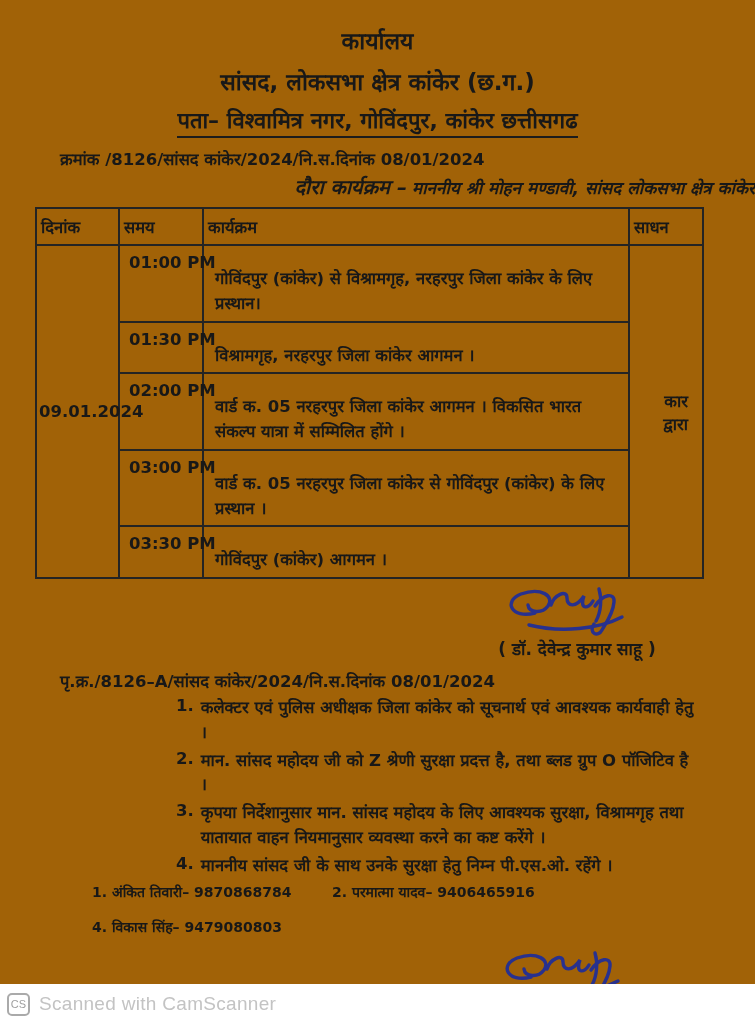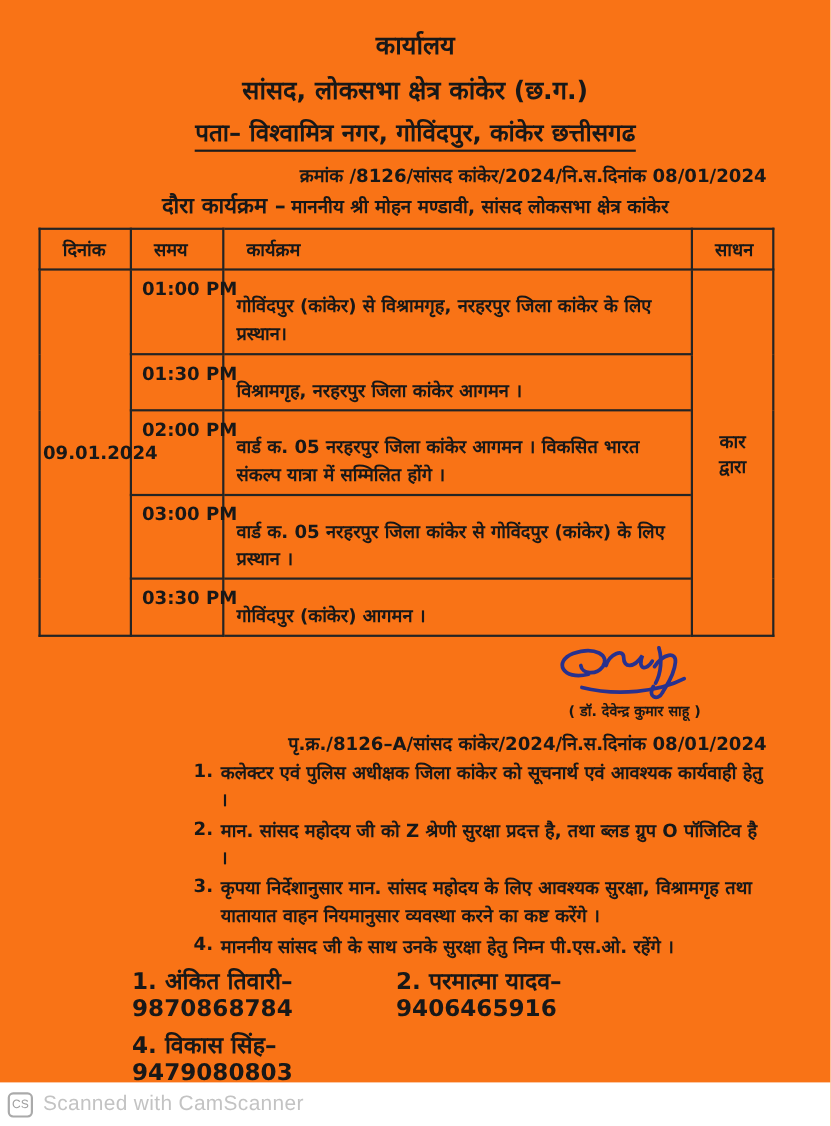--- a/index.html
+++ b/index.html
@@ -4,77 +4,77 @@
 <style>
   * { box-sizing: border-box; margin: 0; padding: 0; }
   html, body { background: #ffffff; }
   body {
     width: 755px; height: 1024px;
     font-family: "DejaVu Sans", sans-serif;
     color: #181818;
     position: relative;
     overflow: hidden;
   }
-  .page { width: 755px; height: 1024px; background: #f97316; position: relative; }
+  .page { width: 755px; height: 1024px; background: #a16207; position: relative; }
 
   
   .doc-header { text-align: center; padding-top: 24px; }
   .title1 { font-size: 23px; font-weight: 700; }
   .title2 { font-size: 23px; font-weight: 700; margin-top: 9px; }
   .title3-wrap { margin-top: 7px; }
   .title3 {
     display: inline-block; font-size: 22px; font-weight: 700;
     border-bottom: 2.5px solid #1c1c1c; padding-bottom: 2px;
   }
   .ref-row {
-    display: flex; justify-content: flex-end;
+    display: flex; justify-content: flex-start;
     margin: 9px 58px 0 60px;
     font-size: 16.5px; font-weight: 700;
   }
-  .subject-line { text-align: center; margin-top: 3px; }
+  .subject-line { text-align: right; margin-top: 3px; font-style: italic; }
   .subject-title { font-size: 20px; font-weight: 700; }
   .subject-detail { font-size: 17px; font-weight: 700; }
 
   
   table.schedule {
     border-collapse: collapse; table-layout: fixed;
     margin: 7px 0 0 35px; width: 667px;
     font-size: 16.5px; font-weight: 700;
   }
   table.schedule th, table.schedule td { border: 2px solid #242424; }
   th.h-date   { width: 83px; }
   th.h-time   { width: 84px; }
   th.h-prog   { width: 426px; }
   th.h-veh    { width: 74px; }
-  table.schedule th { text-align: left; padding: 6px 20px; height: 34px; font-weight: 700; }
+  table.schedule th { text-align: left; padding: 6px 4px; height: 34px; font-weight: 700; }
   td.c-date   { text-align: center; vertical-align: middle; padding: 2px; }
   td.c-time   { vertical-align: top; padding: 7px 4px 4px 9px; white-space: nowrap; }
   td.c-prog   { vertical-align: top; padding: 21px 10px 4px 11px; line-height: 1.5; }
-  td.c-veh    { text-align: center; vertical-align: middle; padding: 14px; }
+  td.c-veh    { text-align: right; vertical-align: middle; padding: 14px; }
   tr.r-tall  { height: 58px; }
   tr.r-short { height: 35px; }
 
   
   .sig-block { text-align: center; }
   .sig1 { width: 260px; margin: 4px 48px 0 auto; }
   .sig2 { width: 260px; margin: 10px 52px 0 auto; }
   .sig-svg { display: block; margin: 0 auto; }
-  .sig-name { font-size: 13px; font-weight: 700; margin-top: 0px; }
+  .sig-name { font-size: 17px; font-weight: 700; margin-top: 0px; }
   .sig-role { font-size: 17.5px; font-weight: 700; margin-top: 7px; }
 
   
   .copy-label { margin: 4px 0 0 60px; font-size: 17px; font-weight: 700; }
   .copy-items { margin: 4px 0 0 176px; width: 520px; }
   .copy-item { display: flex; gap: 7px; margin-bottom: 3px; }
   .copy-item .num { font-size: 16.5px; font-weight: 700; flex: 0 0 auto; }
   .copy-item .txt { font-size: 16.5px; font-weight: 700; line-height: 1.5; }
   .pso-grid {
-    margin: 4px 0 0 120px; width: 478px;
-    display: grid; grid-template-columns: 240px 238px; row-gap: 6px;
-    font-size: 21px; font-weight: 700;
+    margin: 4px 0 0 92px; width: 478px;
+    display: grid; grid-template-columns: 240px 238px; row-gap: 16px;
+    font-size: 14px; font-weight: 700;
   }
 
   
   .footer {
     position: absolute; left: 0; bottom: 0; width: 100%; height: 40px;
     background: #ffffff; display: flex; align-items: center; gap: 9px;
     padding-left: 7px;
   }
   .cs-icon {
     width: 23px; height: 23px; border: 2.5px solid #aaaaaa; border-radius: 5px;

